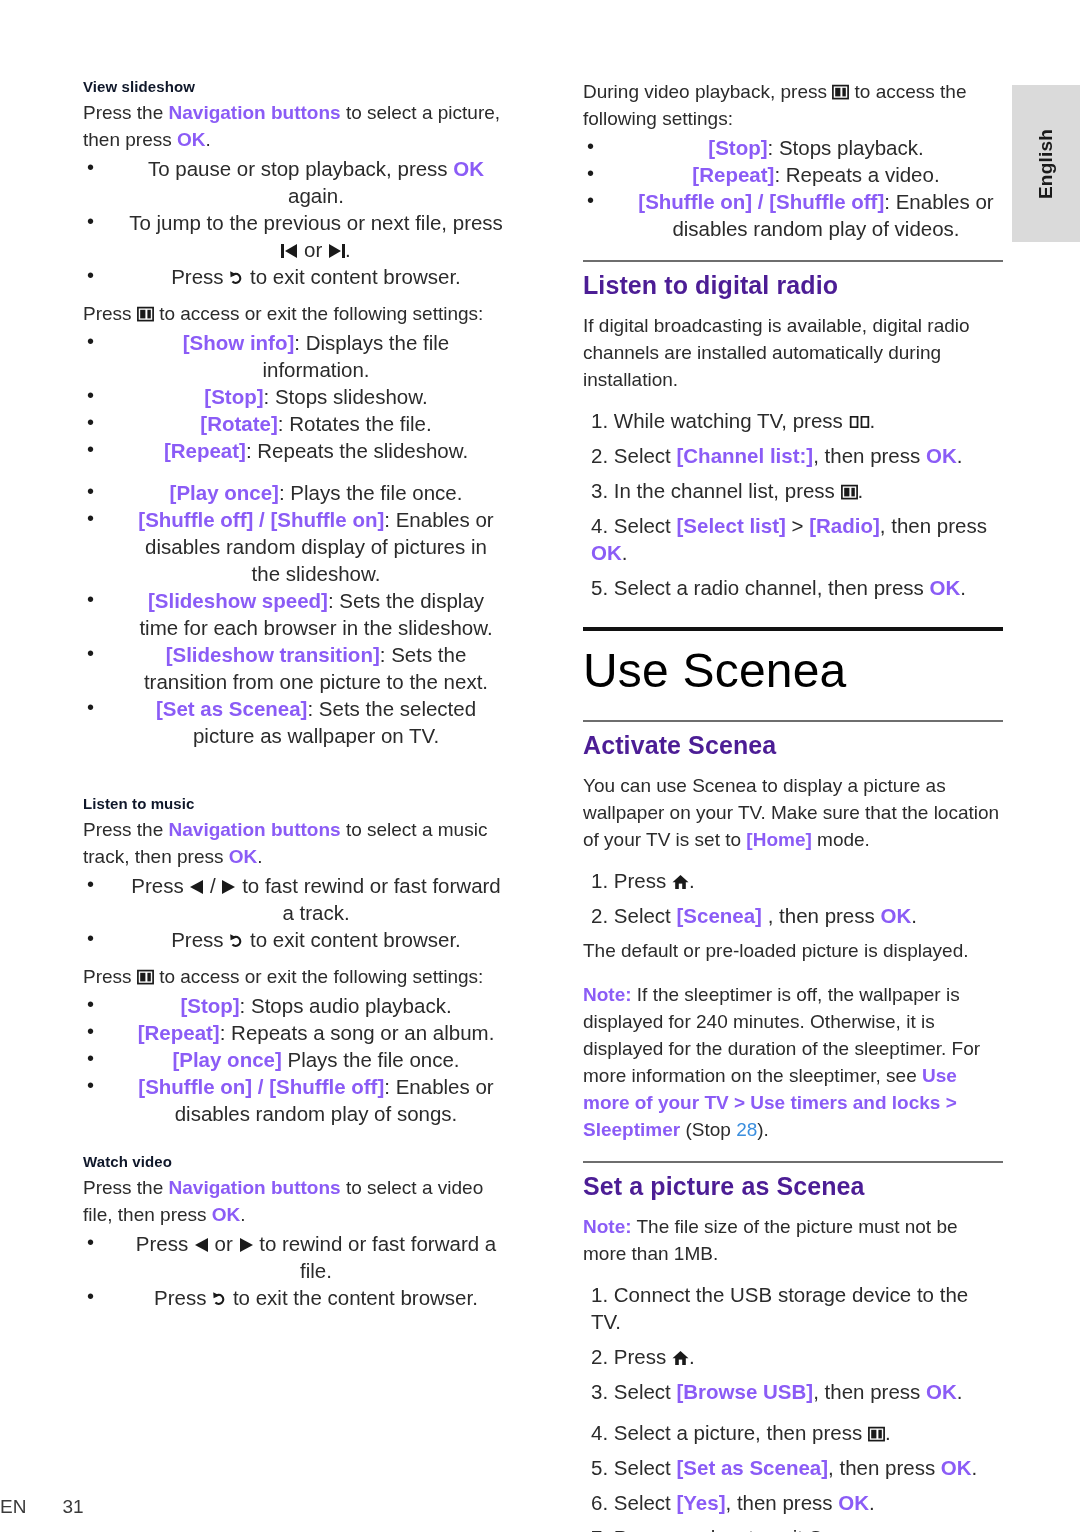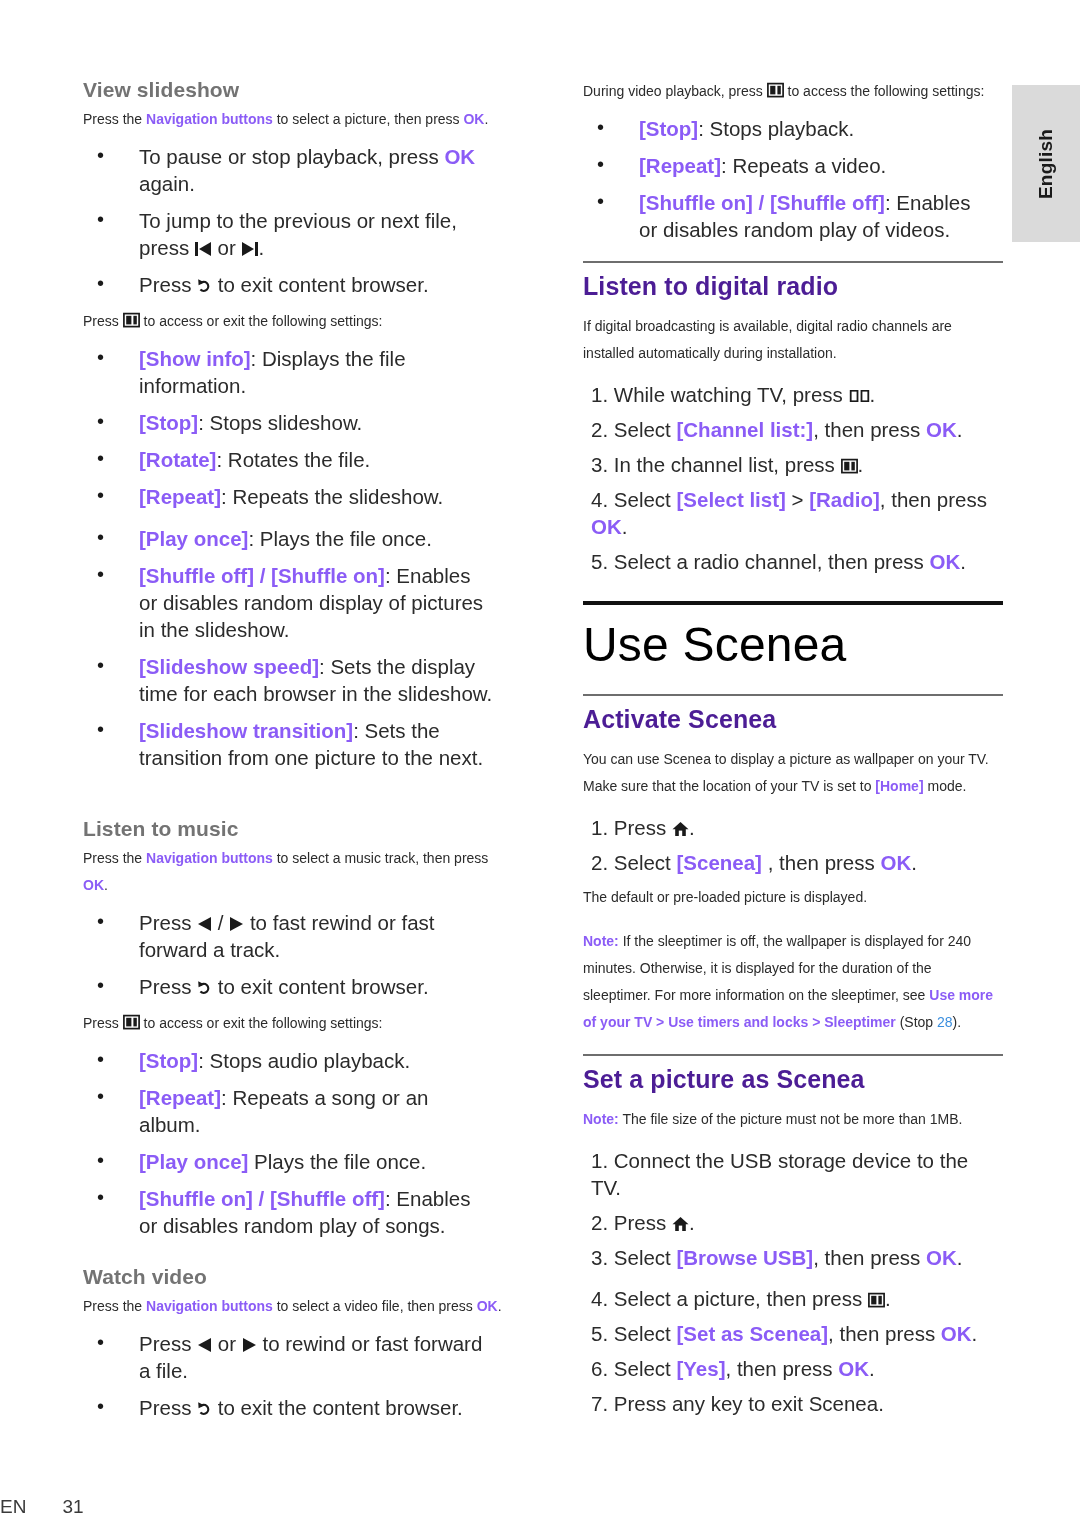--- a/index.html
+++ b/index.html
@@ -46,23 +46,23 @@
   .col {
     position: absolute;
     top: 78px;
     width: 420px;
   }
   .col-left  { left: 83px; }
   .col-right { left: 583px; width: 420px; }
 
   
   .h-sub {           
-    font-size: 21px;
+    font-size: 15px;
     font-weight: 700;
-    color: #737373;
+    color: #0f172a;
     margin: 0 0 4px 0;
     letter-spacing: .1px;
   }
   .h-sub.spaced { margin-top: 46px; }
   .h-sub.spaced-sm { margin-top: 26px; }
 
   .h-section {       
     font-size: 25px;
     font-weight: 700;
     color: #4c1d95;
@@ -76,40 +76,41 @@
     color: #000;
     margin: 0;
     padding: 12px 0 4px 0;
     letter-spacing: .2px;
   }
 
   .rule       { border-top: 2px solid #6e6e6e; margin-top: 18px; }
   .rule-thick { border-top: 4px solid #111;    margin-top: 26px; }
 
   p.para {
-    font-size: 14px;
+    font-size: 19px;
     line-height: 27px;
     margin: 0 0 2px 0;
     color: #2b2b2b;
   }
   p.para.gap   { margin-top: 17px; }
   p.para.gap-s { margin-top: 10px; }
 
   ul.bul {
     list-style: none;
     margin: 0;
     padding: 0;
   }
   ul.bul > li {
     position: relative;
     font-size: 20.5px;
     line-height: 27px;
     padding-left: 46px;
-    margin: 10px;
+    margin: 0;
     color: #2b2b2b;
+    text-align: center;
   }
   ul.bul > li::before {
     content: "\2022";
     position: absolute;
     left: 4px;
     top: -1px;
     font-size: 20px;
     color: #1a1a1a;
   }
   ul.bul > li.gap { margin-top: 15px; }
@@ -196,20 +197,21 @@
 
     <ul class="bul">
       <li><b>[Show info]</b><span>: Displays the file information.</span></li>
       <li><b>[Stop]</b><span>: Stops slideshow.</span></li>
       <li><b>[Rotate]</b><span>: Rotates the file.</span></li>
       <li><b>[Repeat]</b><span>: Repeats the slideshow.</span></li>
       <li class="gap"><b>[Play once]</b><span>: Plays the file once.</span></li>
       <li><b>[Shuffle off] / [Shuffle on]</b><span>: Enables or disables random display of pictures in the slideshow.</span></li>
       <li><b>[Slideshow speed]</b><span>: Sets the display time for each browser in the slideshow.</span></li>
       <li><b>[Slideshow transition]</b><span>: Sets the transition from one picture to the next.</span></li>
+      <li><b>[Set as Scenea]</b><span>: Sets the selected picture as wallpaper on TV.</span></li>
     </ul>
 
     <h3 class="h-sub spaced">Listen to music</h3>
 
     <p class="para"><span>Press the </span><b>Navigation buttons</b><span> to select a music track, then press </span><b>OK</b><span>.</span></p>
 
     <ul class="bul">
       <li><span>Press </span><span class="ic ic-rew"><svg viewBox="0 0 15 14">
               <polygon points="14,0 14,14 1,7" fill="#1a1a1a"></polygon>
             </svg></span><span> / </span><span class="ic ic-fwd"><svg viewBox="0 0 15 14">

